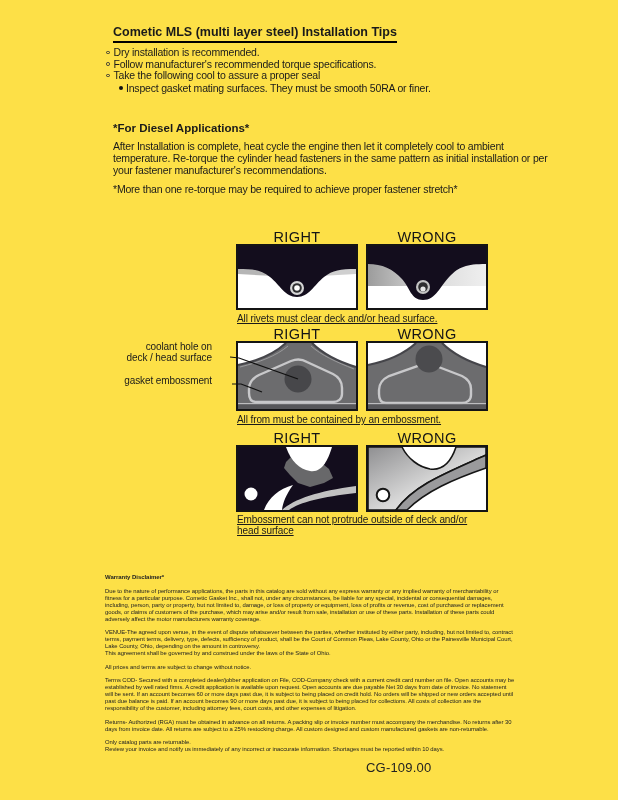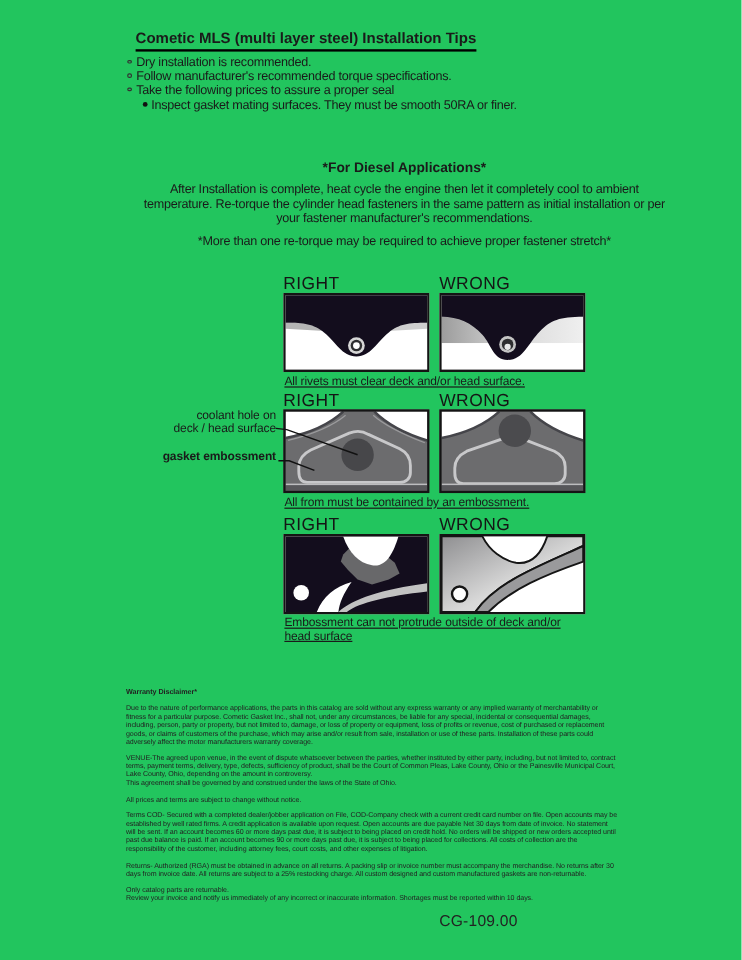--- a/index.html
+++ b/index.html
@@ -1,58 +1,58 @@
 <!DOCTYPE html>
 <html><head>
 <meta charset="utf-8">
 <style>
   * { margin:0; padding:0; box-sizing:border-box; }
   html,body { background:#ffffff; }
   body { width:618px; height:800px; font-family:"Liberation Sans", sans-serif; color:#1a1a1a; }
-  .page { position:relative; width:618px; height:800px; background:#22c55e; overflow:hidden; }
+  .page { position:relative; width:618px; height:800px; background:#fde047; overflow:hidden; }
 
   .title { position:absolute; left:113px; top:25px; font-size:12.5px; font-weight:700;
            letter-spacing:0; border-bottom:2px solid #000; padding-bottom:2px; display:inline-block; }
 
   .bullets { position:absolute; left:106px; top:47px; width:470px;
              font-size:10.5px; letter-spacing:-0.2px; line-height:11.5px; }
   .b { white-space:nowrap; }
   .b.sub { padding-left:13px; margin-top:1px; }
   .m-open { display:inline-block; width:3.5px; height:3.5px; border:1px solid #333;
             border-radius:50%; margin-right:4px; vertical-align:2px; }
   .m-fill { display:inline-block; width:4px; height:4px; background:#111;
             border-radius:50%; margin-right:3px; vertical-align:2px; }
 
-  .diesel { position:absolute; left:113px; top:134px; width:448px;
-            font-size:10.5px; letter-spacing:-0.2px; line-height:12px;text-align:center; }
+  .diesel { position:absolute; left:113px; top:122px; width:448px;
+            font-size:10.5px; letter-spacing:-0.2px; line-height:12px; }
   .diesel h2 { font-size:11.5px; font-weight:700; letter-spacing:0; margin-bottom:6px; }
   .diesel p { margin-bottom:7px; }
   .diesel .note { margin-top:0; }
 
-  .fh { position:absolute; width:122px; text-align:left; font-size:14.5px;
+  .fh { position:absolute; width:122px; text-align:center; font-size:14.5px;
         font-weight:400; letter-spacing:0.4px; color:#151515; }
   .hl { left:236px; } .hr { left:366px; }
   .h-f1 { top:229px; } .h-f2 { top:326px; } .h-f3 { top:430px; }
 
   .figimg { position:absolute; width:122px; display:block; }
   #f1r { left:236px; top:244px; height:66px; }
   #f1w { left:366px; top:244px; height:66px; }
   #f2r { left:236px; top:341px; height:70px; }
   #f2w { left:366px; top:341px; height:70px; }
   #f3r { left:236px; top:445px; height:67px; }
   #f3w { left:366px; top:445px; height:67px; }
 
   .figcap { position:absolute; left:237px; font-size:10px; letter-spacing:-0.1px; line-height:11px;text-decoration:underline; }
   .cap-f1 { top:313px; width:300px; }
   .cap-f2 { top:414px; width:300px; }
   .cap-f3 { top:514px; width:250px; }
 
-  .callout { position:absolute; right:388px; text-align:right; font-size:10px;
+  .callout { position:absolute; right:406px; text-align:right; font-size:10px;
              letter-spacing:-0.1px; line-height:10.5px; }
-  .co1 { top:342px; } .co2 { top:376px;font-weight:bold; }
+  .co1 { top:342px; } .co2 { top:376px; }
   .leader { position:absolute; left:205px; top:341px; width:130px; height:60px; z-index:5; pointer-events:none; }
 
   .fineprint { position:absolute; left:105px; top:574px; width:410px;
                font-size:5.9px; letter-spacing:-0.05px; line-height:7px; color:#222; }
   .fineprint h3 { font-size:6px; font-weight:700; }
   .fineprint p { margin-top:6.5px; }
   .fineprint p.tight { margin-top:0; }
 
   .footer-code { position:absolute; left:366px; top:760px; font-size:13px;
                  letter-spacing:0.2px; color:#222; }
@@ -65,21 +65,21 @@
   <h1 class="title">Cometic MLS (multi layer steel) Installation Tips</h1>
 
   <div class="bullets">
     <div class="b">
       <span class="m-open"></span><span>Dry installation is recommended.</span>
     </div>
     <div class="b">
       <span class="m-open"></span><span>Follow manufacturer's recommended torque specifications.</span>
     </div>
     <div class="b">
-      <span class="m-open"></span><span>Take the following prices to assure a proper seal</span>
+      <span class="m-open"></span><span>Take the following cool to assure a proper seal</span>
     </div>
     <div class="b sub">
       <span class="m-fill"></span><span>Inspect gasket mating surfaces.  They must be smooth 50RA or finer.</span>
     </div>
   </div>
 
   <div class="diesel">
     <h2>*For Diesel Applications*</h2>
     <p>After Installation is complete, heat cycle the engine then let it completely cool to ambient temperature. Re-torque the cylinder head fasteners in the same pattern as initial installation or per your fastener manufacturer's recommendations.</p>
     <p class="note">*More than one re-torque may be required to achieve proper fastener stretch*</p>

